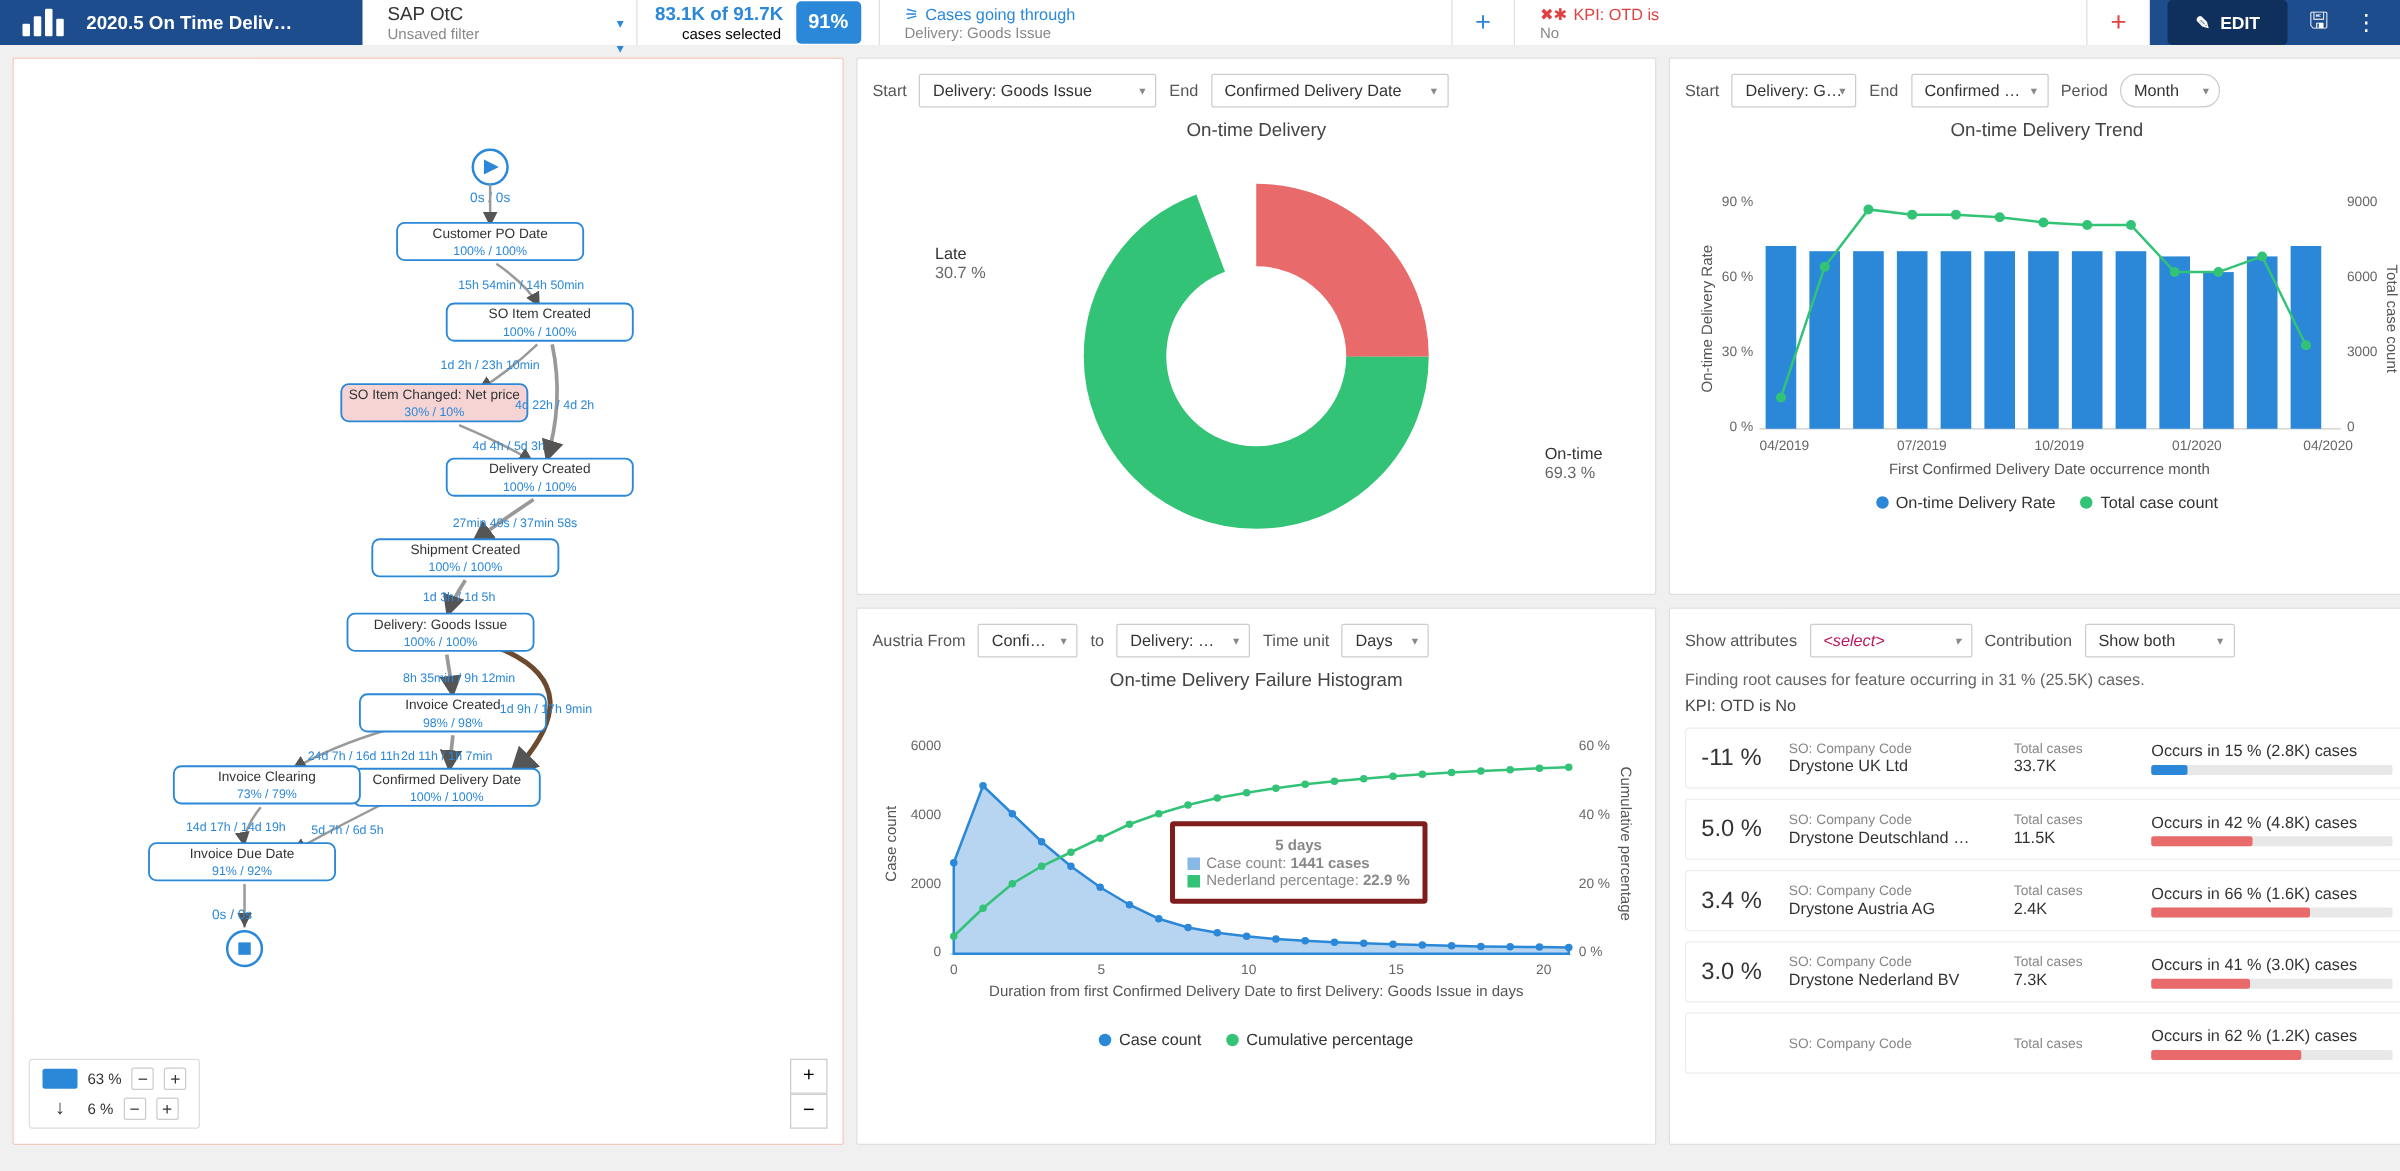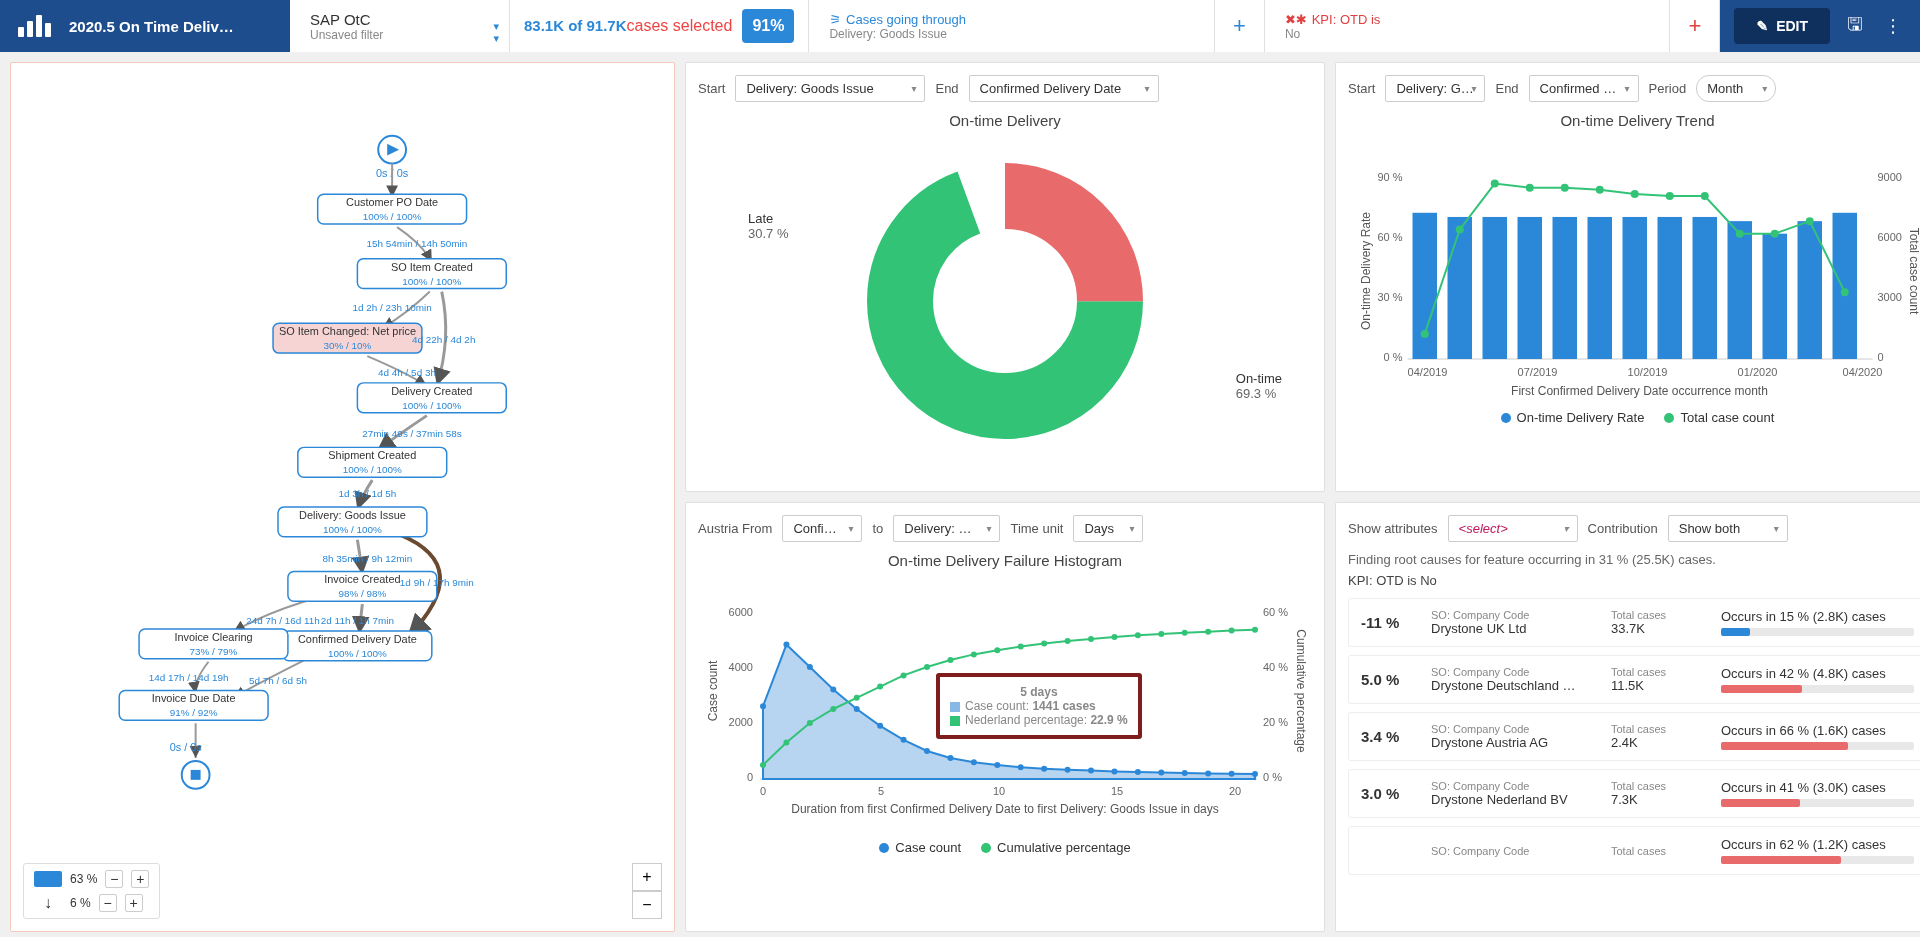--- a/index.html
+++ b/index.html
@@ -1,32 +1,32 @@
 <!DOCTYPE html>
 <html><head>
 <meta charset="utf-8">
 <style>
 * { box-sizing: border-box; margin: 0; padding: 0; font-family: "Segoe UI", Arial, sans-serif; }
 body { background: #f0f0f0; font-size: 13px; color: #333; width: 1920px; height: 937px; overflow: hidden; }
 
 
-.topbar { display: flex; align-items: stretch; height: 52px; background: #fff; }
+.topbar { display: flex; align-items: stretch; height: 36px; background: #fff; }
 .tb-left { display: flex; align-items: center; background: #1d4d8c; color: #fff; padding: 0 18px; min-width: 290px; }
 .tb-left .barlogo { display: flex; gap: 3px; align-items: flex-end; margin-right: 18px; }
 .tb-left .barlogo span { width: 6px; background: #fff; border-radius: 1px; }
 .tb-left .title { font-size: 15px; font-weight: 600; white-space: nowrap; overflow: hidden; text-overflow: ellipsis; max-width: 180px; }
 .tb-seg { display: flex; flex-direction: column; justify-content: center; padding: 0 20px; border-right: 1px solid #e0e0e0; position: relative; }
 .tb-seg .seg-top { font-size: 15px; color: #333; }
 .tb-seg .seg-bot { font-size: 12px; color: #888; }
 .tb-seg .chev { position: absolute; right: 10px; color: #2b88d8; font-size: 11px; }
 .tb-seg .chev2 { position: absolute; right: 10px; top: 32px; color: #2b88d8; font-size: 11px; }
 .tb-pct { display: flex; align-items: center; padding: 0 14px; border-right: 1px solid #e0e0e0; }
-.tb-pct .info { display: flex; flex-direction: row; align-items: flex-start; margin-right: 10px; }
+.tb-pct .info { display: flex; flex-direction: column; align-items: center; margin-right: 10px; }
 .tb-pct .info .blue { color: #2b88d8; font-size: 15px; font-weight: 600; }
-.tb-pct .info .gray { color: #ef4444; font-size: 16px; }
+.tb-pct .info .gray { color: #000000; font-size: 12px; margin-left: 20px; }
 .tb-pct .badge { background: #2b88d8; color: #fff; font-weight: 700; font-size: 16px; padding: 8px 10px; border-radius: 4px; }
 .tb-filter { display: flex; flex-direction: column; justify-content: center; padding: 0 20px; flex: 1; border-right: 1px solid #e0e0e0; min-width: 250px; }
 .tb-filter .ft-top { color: #2b88d8; font-size: 13px; display: flex; align-items: center; gap: 5px; }
 .tb-filter .ft-bot { color: #888; font-size: 12px; }
 .tb-filter.kpi .ft-top { color: #e04040; }
 .tb-add { display: flex; align-items: center; justify-content: center; width: 50px; border-right: 1px solid #e0e0e0; color: #2b88d8; font-size: 22px; cursor: pointer; }
 .tb-add.red { color: #e04040; }
 .tb-right { display: flex; align-items: center; padding: 0 14px; gap: 12px; background: #1d4d8c; }
 .btn-edit { background: #0f2f5c; color: #fff; border: none; padding: 10px 22px; border-radius: 4px; font-weight: 700; display: flex; align-items: center; gap: 8px; cursor: pointer; font-size: 14px; }
 .icon-btn { color: #fff; cursor: pointer; font-size: 18px; width: 26px; text-align: center; }
@@ -63,21 +63,21 @@
 .svg-chart { width: 100%; }
 .legend { display: flex; gap: 20px; justify-content: center; font-size: 13px; margin-top: 6px; }
 .legend .item { display: flex; align-items: center; gap: 6px; }
 .legend .dot { width: 10px; height: 10px; border-radius: 50%; }
 .axis-title { font-size: 12px; fill: #555; }
 
 
 .rc-header { font-size: 13px; color: #666; margin: 4px 0 6px; }
 .rc-sub { font-size: 13px; color: #444; margin-bottom: 10px; }
 .rc-row { border: 1px solid #eee; border-radius: 3px; padding: 10px 12px; margin-bottom: 8px; display: grid; grid-template-columns: 60px 170px 100px 1fr; gap: 10px; align-items: center; font-size: 13px; }
-.rc-row .pct { font-size: 15px; font-weight: 700; }
+.rc-row .pct { font-size: 19px; font-weight: 400; }
 .rc-row .lbl { font-size: 11px; color: #888; }
 .rc-row .val { font-size: 13px; color: #333; white-space: nowrap; overflow: hidden; text-overflow: ellipsis; }
 .rc-bar { height: 8px; background: #e8e8e8; border-radius: 2px; position: relative; margin-top: 4px; }
 .rc-bar .fill { height: 100%; border-radius: 2px; }
 
 
 .htooltip { position: absolute; border: 4px solid #7f1d1d; background: rgba(255,255,255,0.85); padding: 8px 10px; font-size: 12px; color: #888; border-radius: 3px; }
 .htooltip .tt-sq { display: inline-block; width: 10px; height: 10px; margin-right: 5px; vertical-align: middle; }
 
 text { font-family: "Segoe UI", Arial, sans-serif; }

